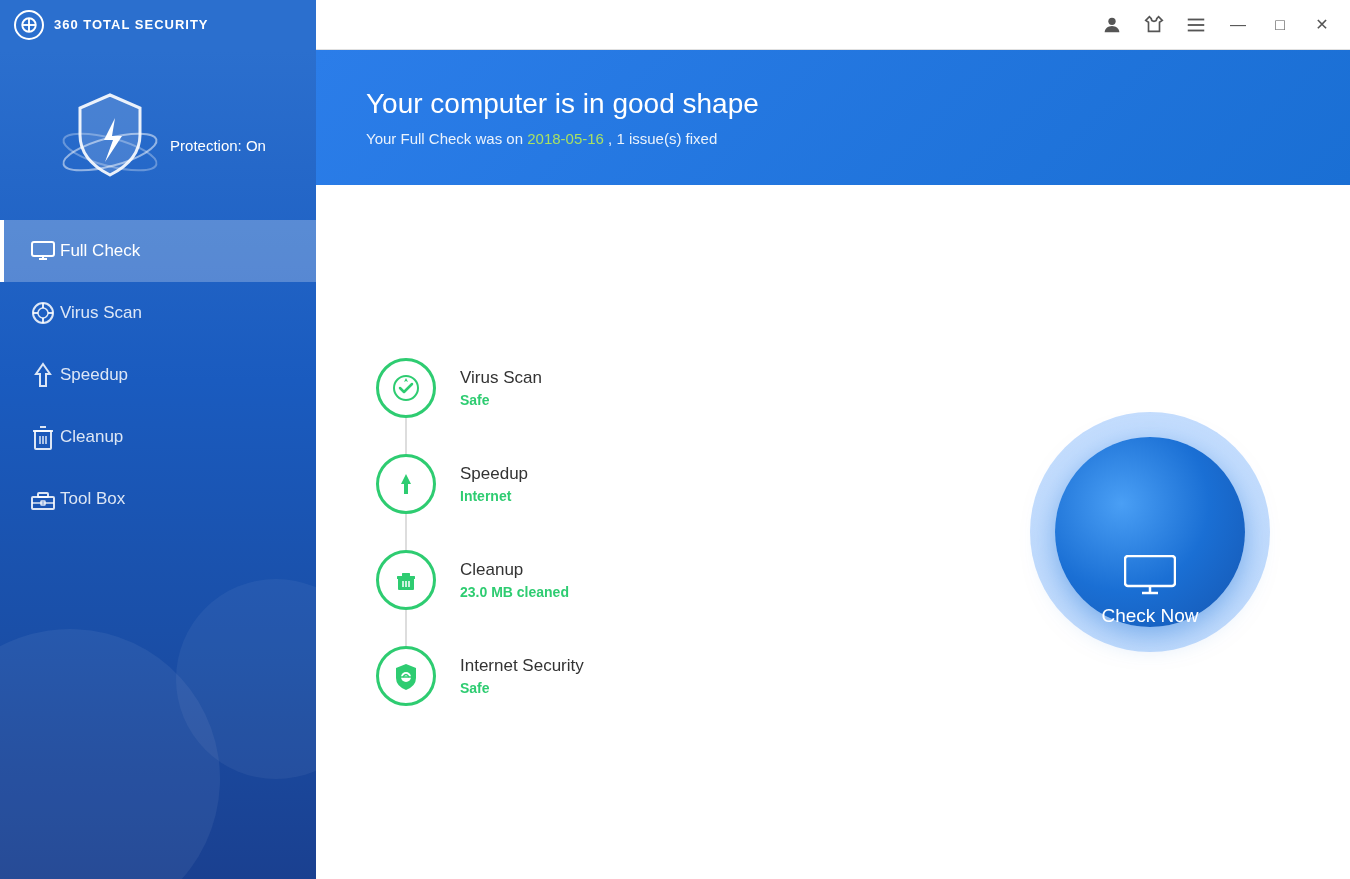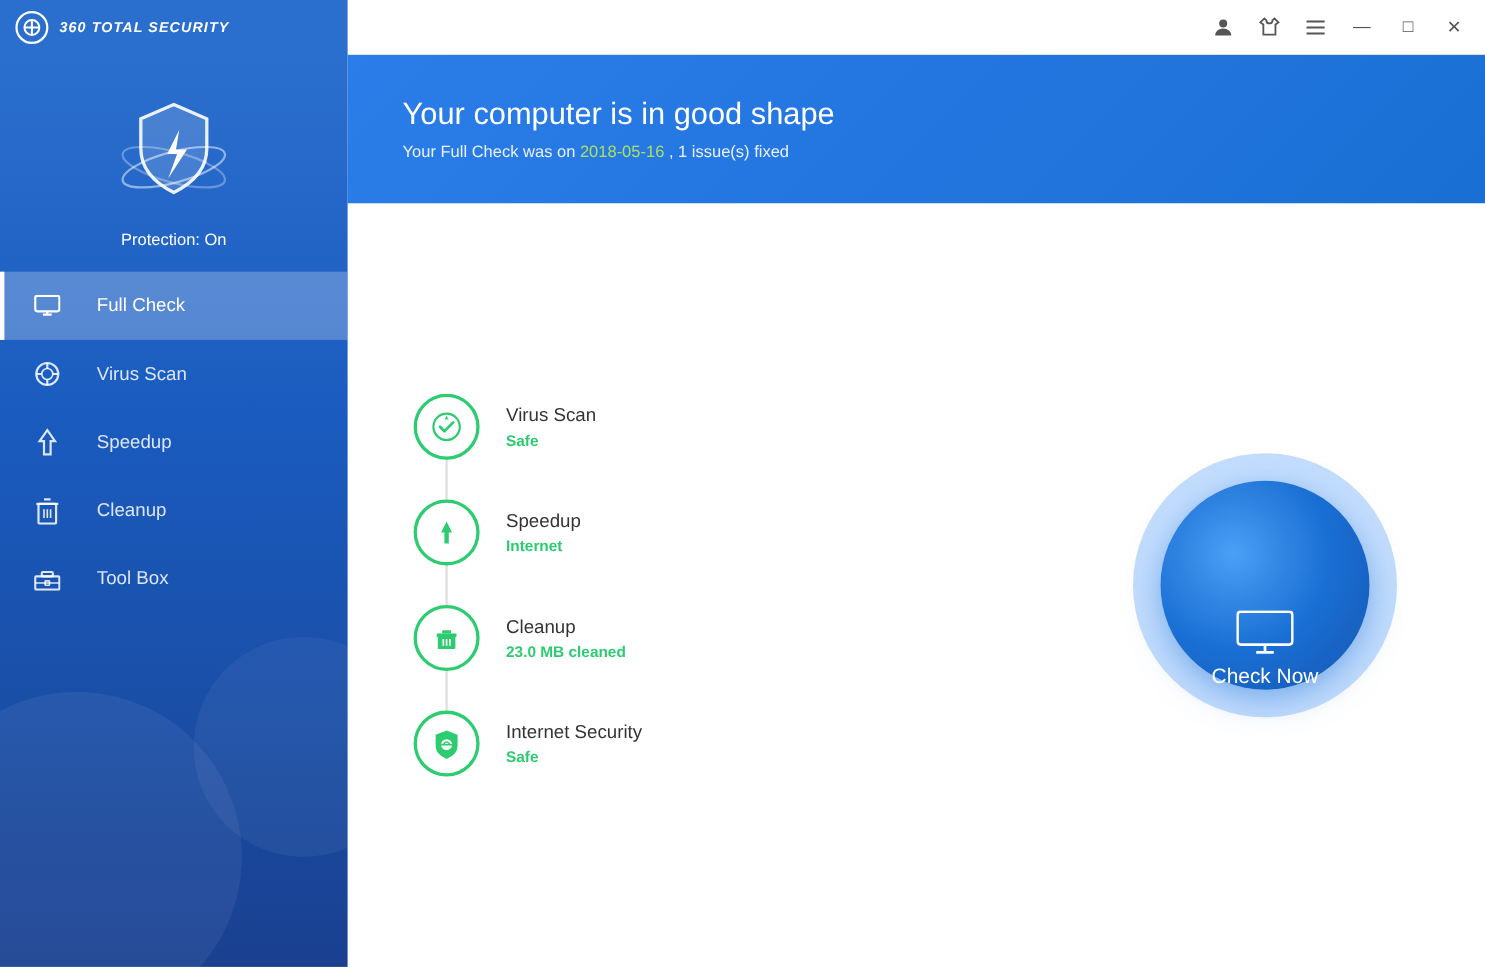--- a/index.html
+++ b/index.html
@@ -15,21 +15,20 @@
     }
     .titlebar-left {
       width: 316px;
       height: 50px;
       background: #2b6fce;
       display: flex;
       align-items: center;
       padding-left: 14px;
       gap: 10px;
       flex-shrink: 0;
-      font-style: italic;
     }
     .titlebar-left .app-logo {
       width: 30px; height: 30px;
       border: 2px solid #fff;
       border-radius: 50%;
       display: flex; align-items: center; justify-content: center;
       color: #fff; font-size: 16px; font-weight: bold;
     }
     .titlebar-left .app-title {
       color: #fff;
@@ -97,39 +96,40 @@
       right: -60px;
       width: 200px;
       height: 200px;
       background: rgba(255,255,255,0.05);
       border-radius: 50%;
     }
 
     
     .shield-area {
       display: flex;
-      flex-direction: column;
+      flex-direction: row;
       align-items: center;
       padding: 30px 0 20px 0;
+      justify-content: center;
     }
     .shield-svg {
       width: 120px; height: 120px;
     }
     .protection-text {
       color: #fff;
       font-size: 15px;
       margin-top: 10px;
       font-weight: 500;
     }
 
     
     .nav-item {
       display: flex;
       align-items: center;
-      gap: 32px;
+      gap: 4px;
       padding: 18px 30px;
       cursor: pointer;
       color: rgba(255,255,255,0.85);
       font-size: 17px;
       position: relative;
       z-index: 1;
       transition: background 0.2s;
     }
     .nav-item.active {
       background: rgba(255,255,255,0.25);

